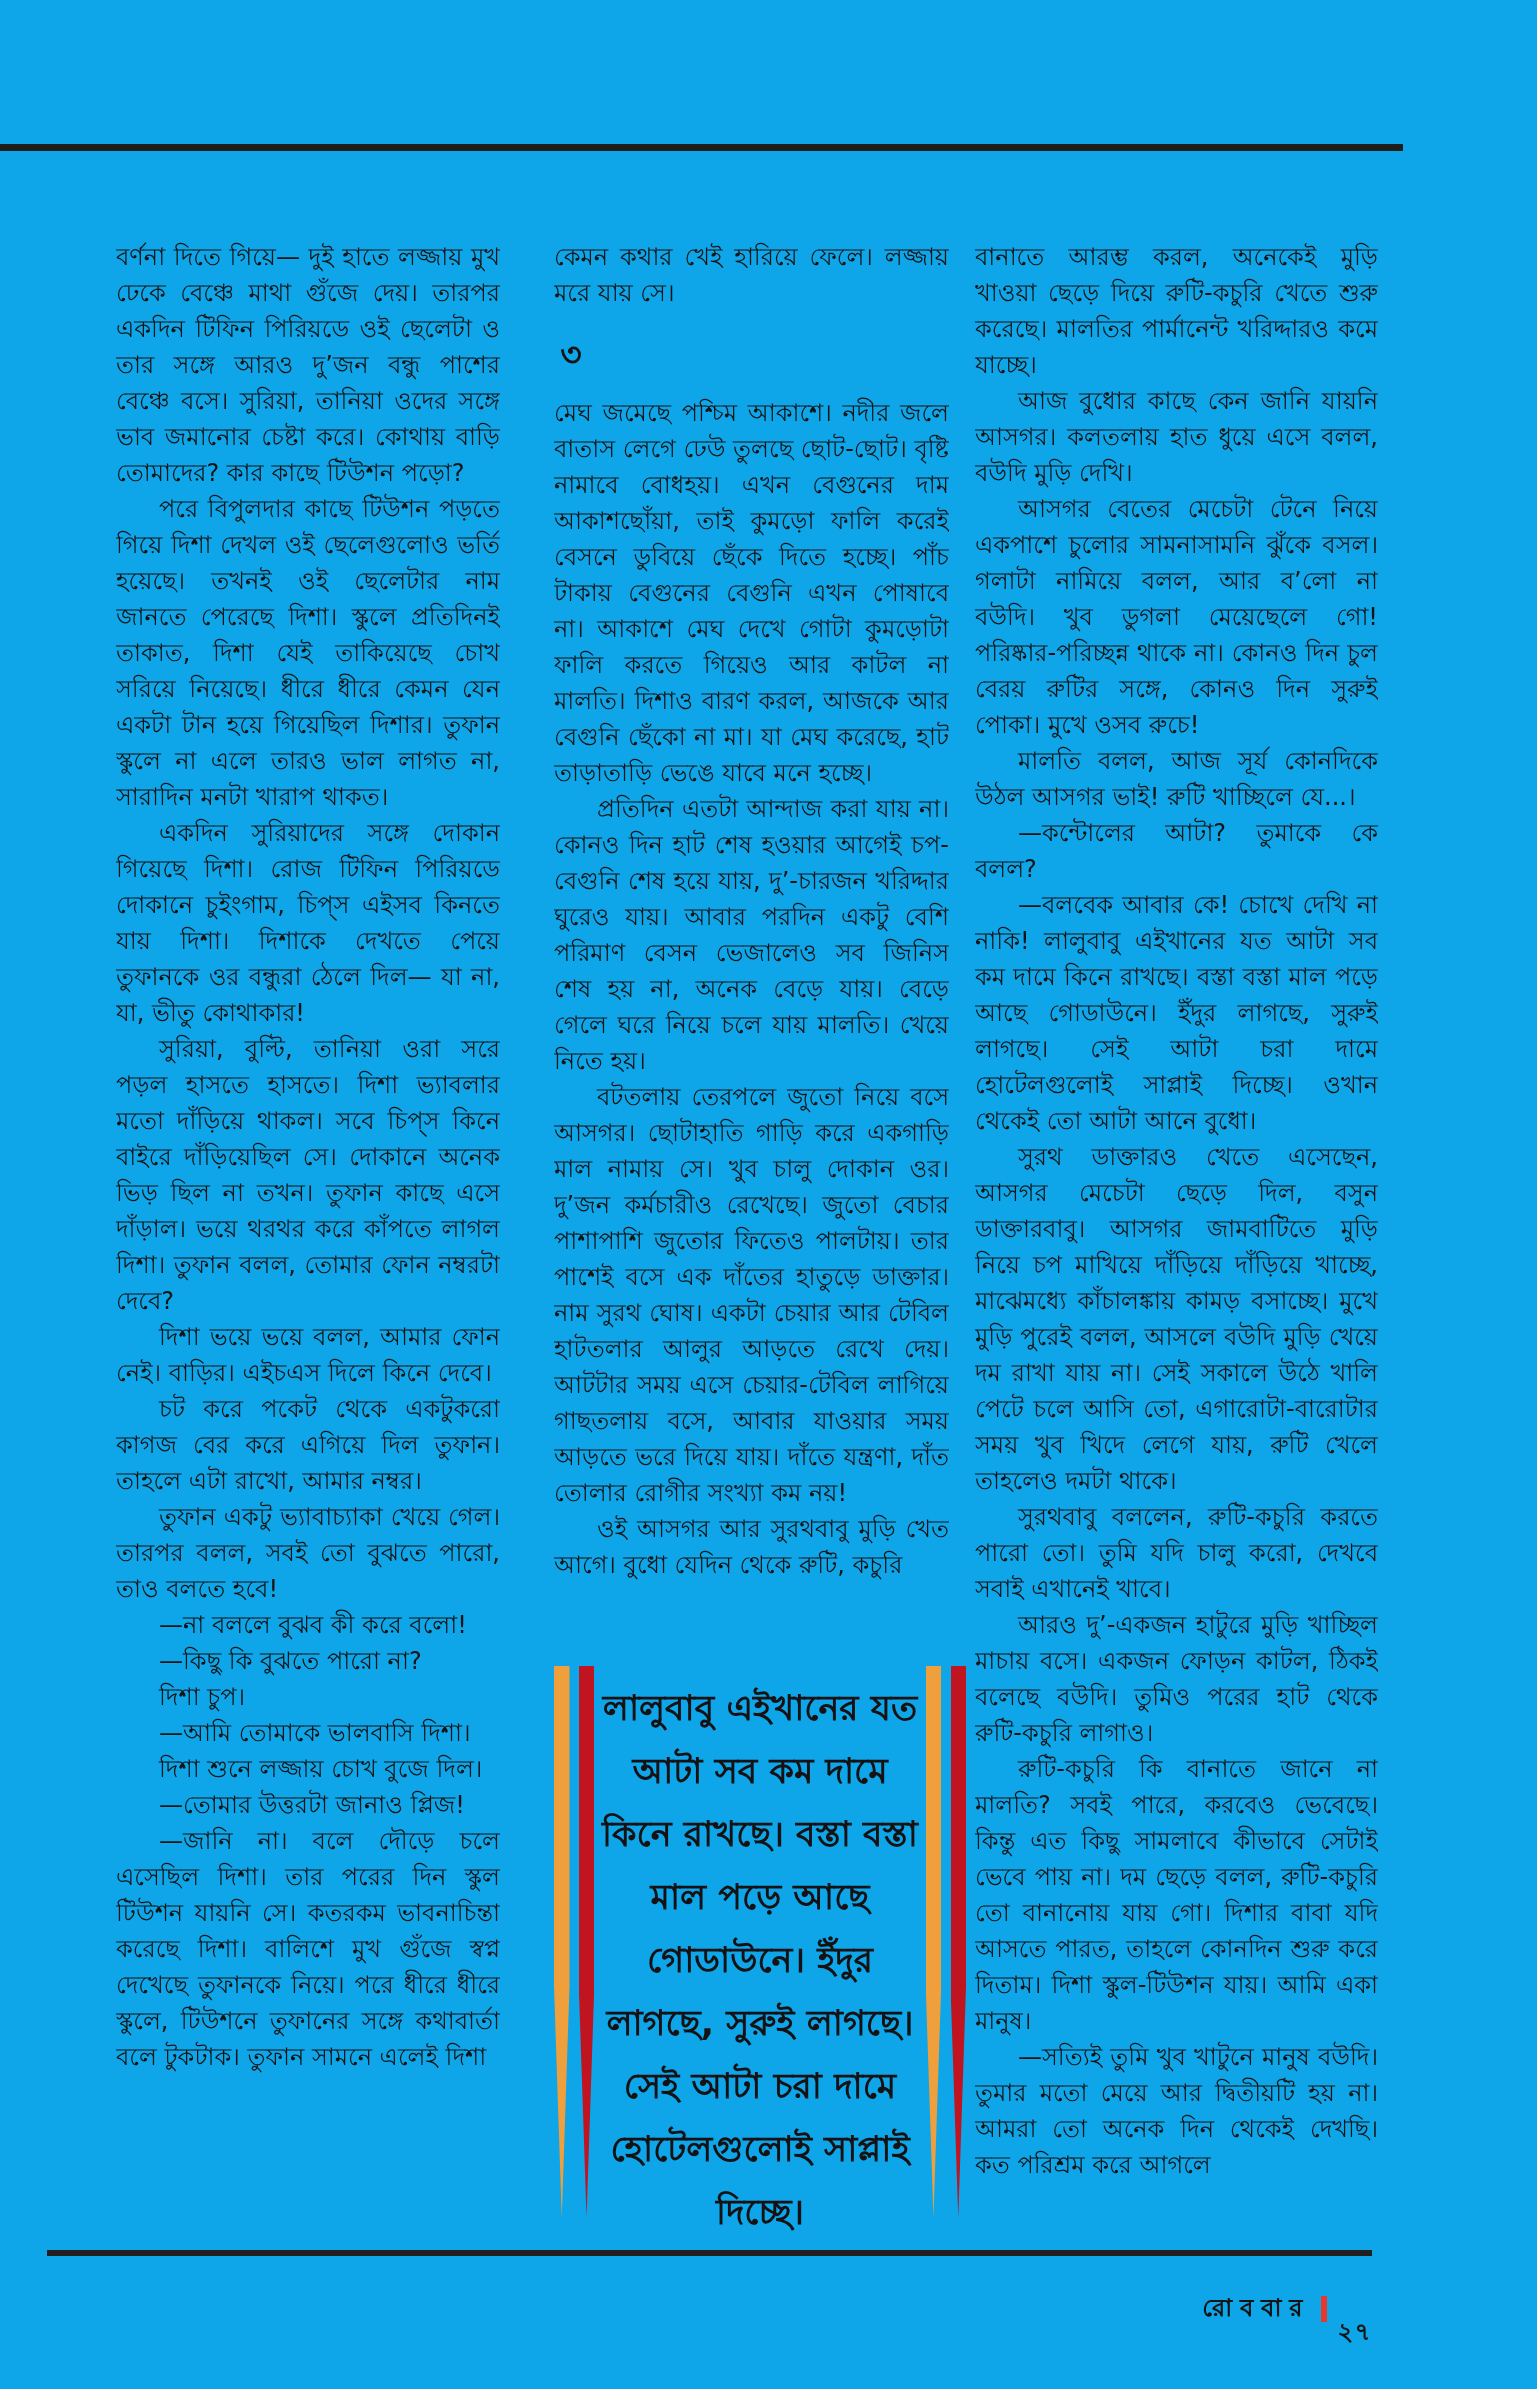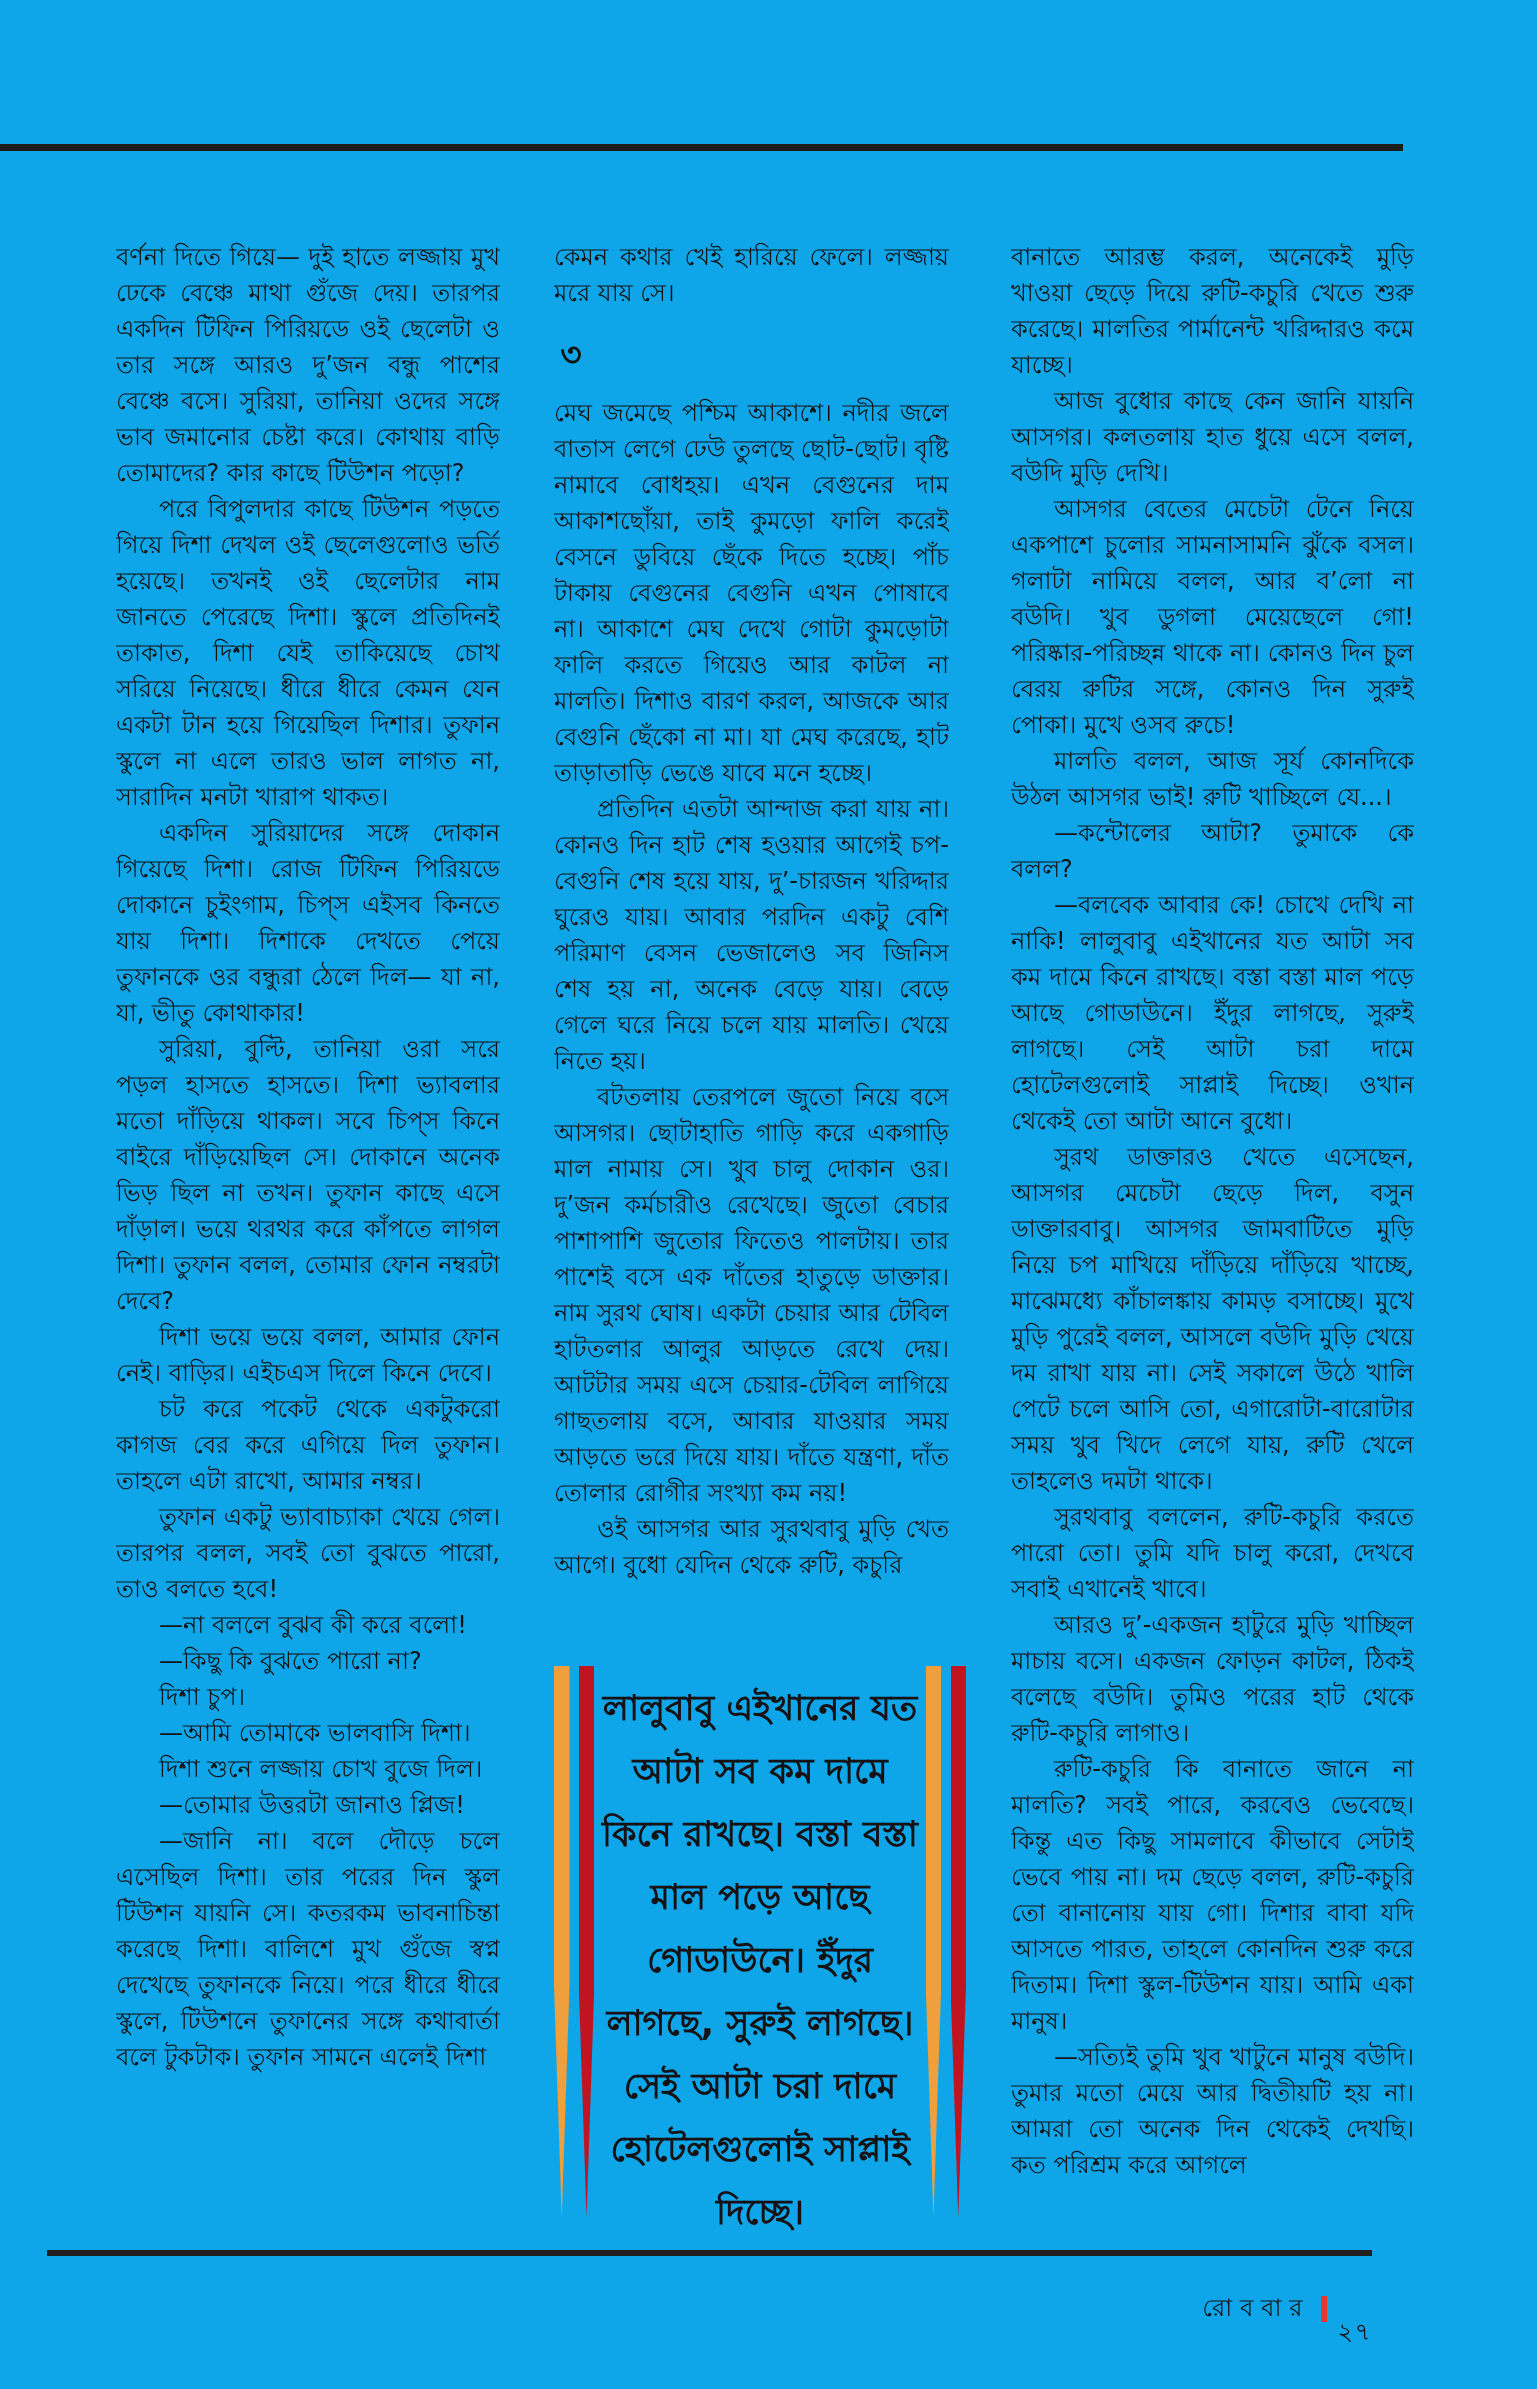--- a/index.html
+++ b/index.html
@@ -17,21 +17,21 @@
   }
   .col{
     position:absolute;top:239px;
     font-size:24px;line-height:36px;text-align:justify;
     overflow:hidden;
   }
   .col p{margin:0;padding:0;}
   .col p.indent{text-indent:43px;}
   .col-1{left:116px;width:384px;height:1972px;}
   .col-2{left:554px;width:395px;height:1442px;}
-  .col-3{left:1011px;width:403px;height:1972px;}
+  .col-3{left:975px;width:403px;height:1972px;}
   .section-number{
     font-size:33px;font-weight:bold;line-height:36px;
     margin:26px 0 22px 6.2px !important;text-align:left;text-indent:0 !important;
   }
   
   .pull-quote{
     position:absolute;left:554px;top:1666px;width:412px;height:552px;
     display:flex;flex-direction:row;align-items:stretch;
   }
   .bar-pair{display:flex;flex-direction:row;gap:9.3px;flex:0 0 auto;}
@@ -44,21 +44,21 @@
     text-align:center;color:#161213;
   }
   
   .footer-rule{
     position:absolute;left:47px;top:2250px;width:1325px;height:6.2px;
     background:#231f20;
   }
   .footer-line{
     position:absolute;top:2265px;left:47px;width:1325px;
     display:flex;justify-content:flex-end;align-items:center;gap:11px;
-    font-size:24px;font-weight:normal;color:#141414;
+    font-size:24px;font-weight:bold;color:#141414;
   }
   .footer-magazine{letter-spacing:7.8px;}
   .footer-divider{display:inline-block;width:5.4px;height:26px;}
   .footer-page-number{letter-spacing:1.6px;margin-top:48px;}
 </style>
 </head>
 <body>
 
 <div class="page">
 

